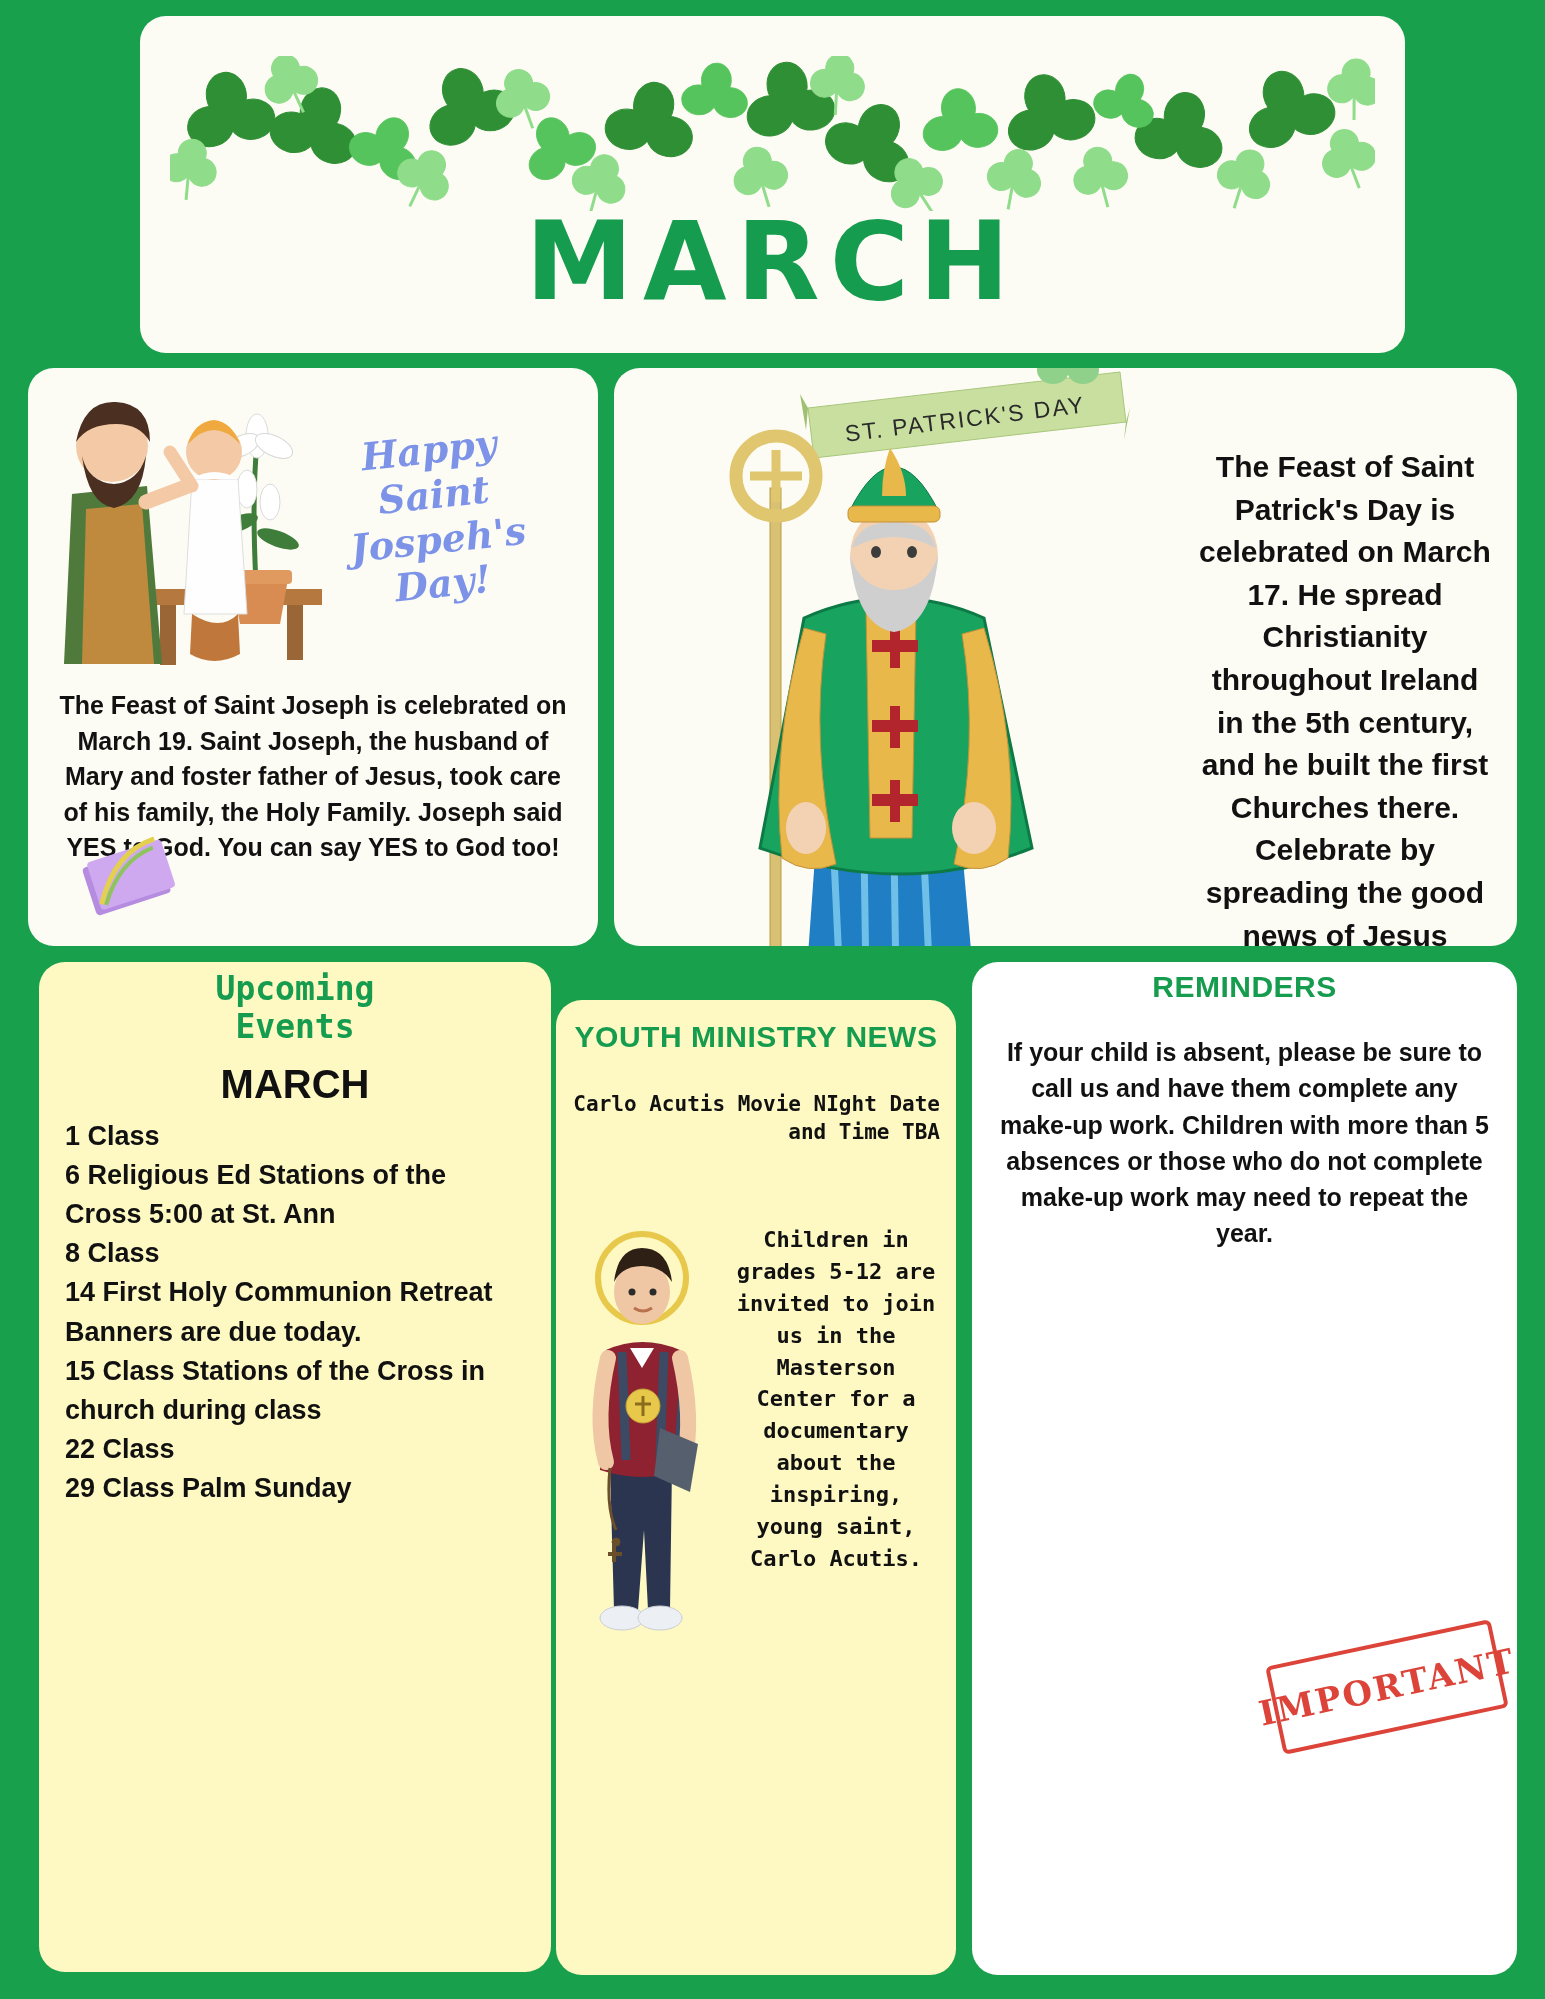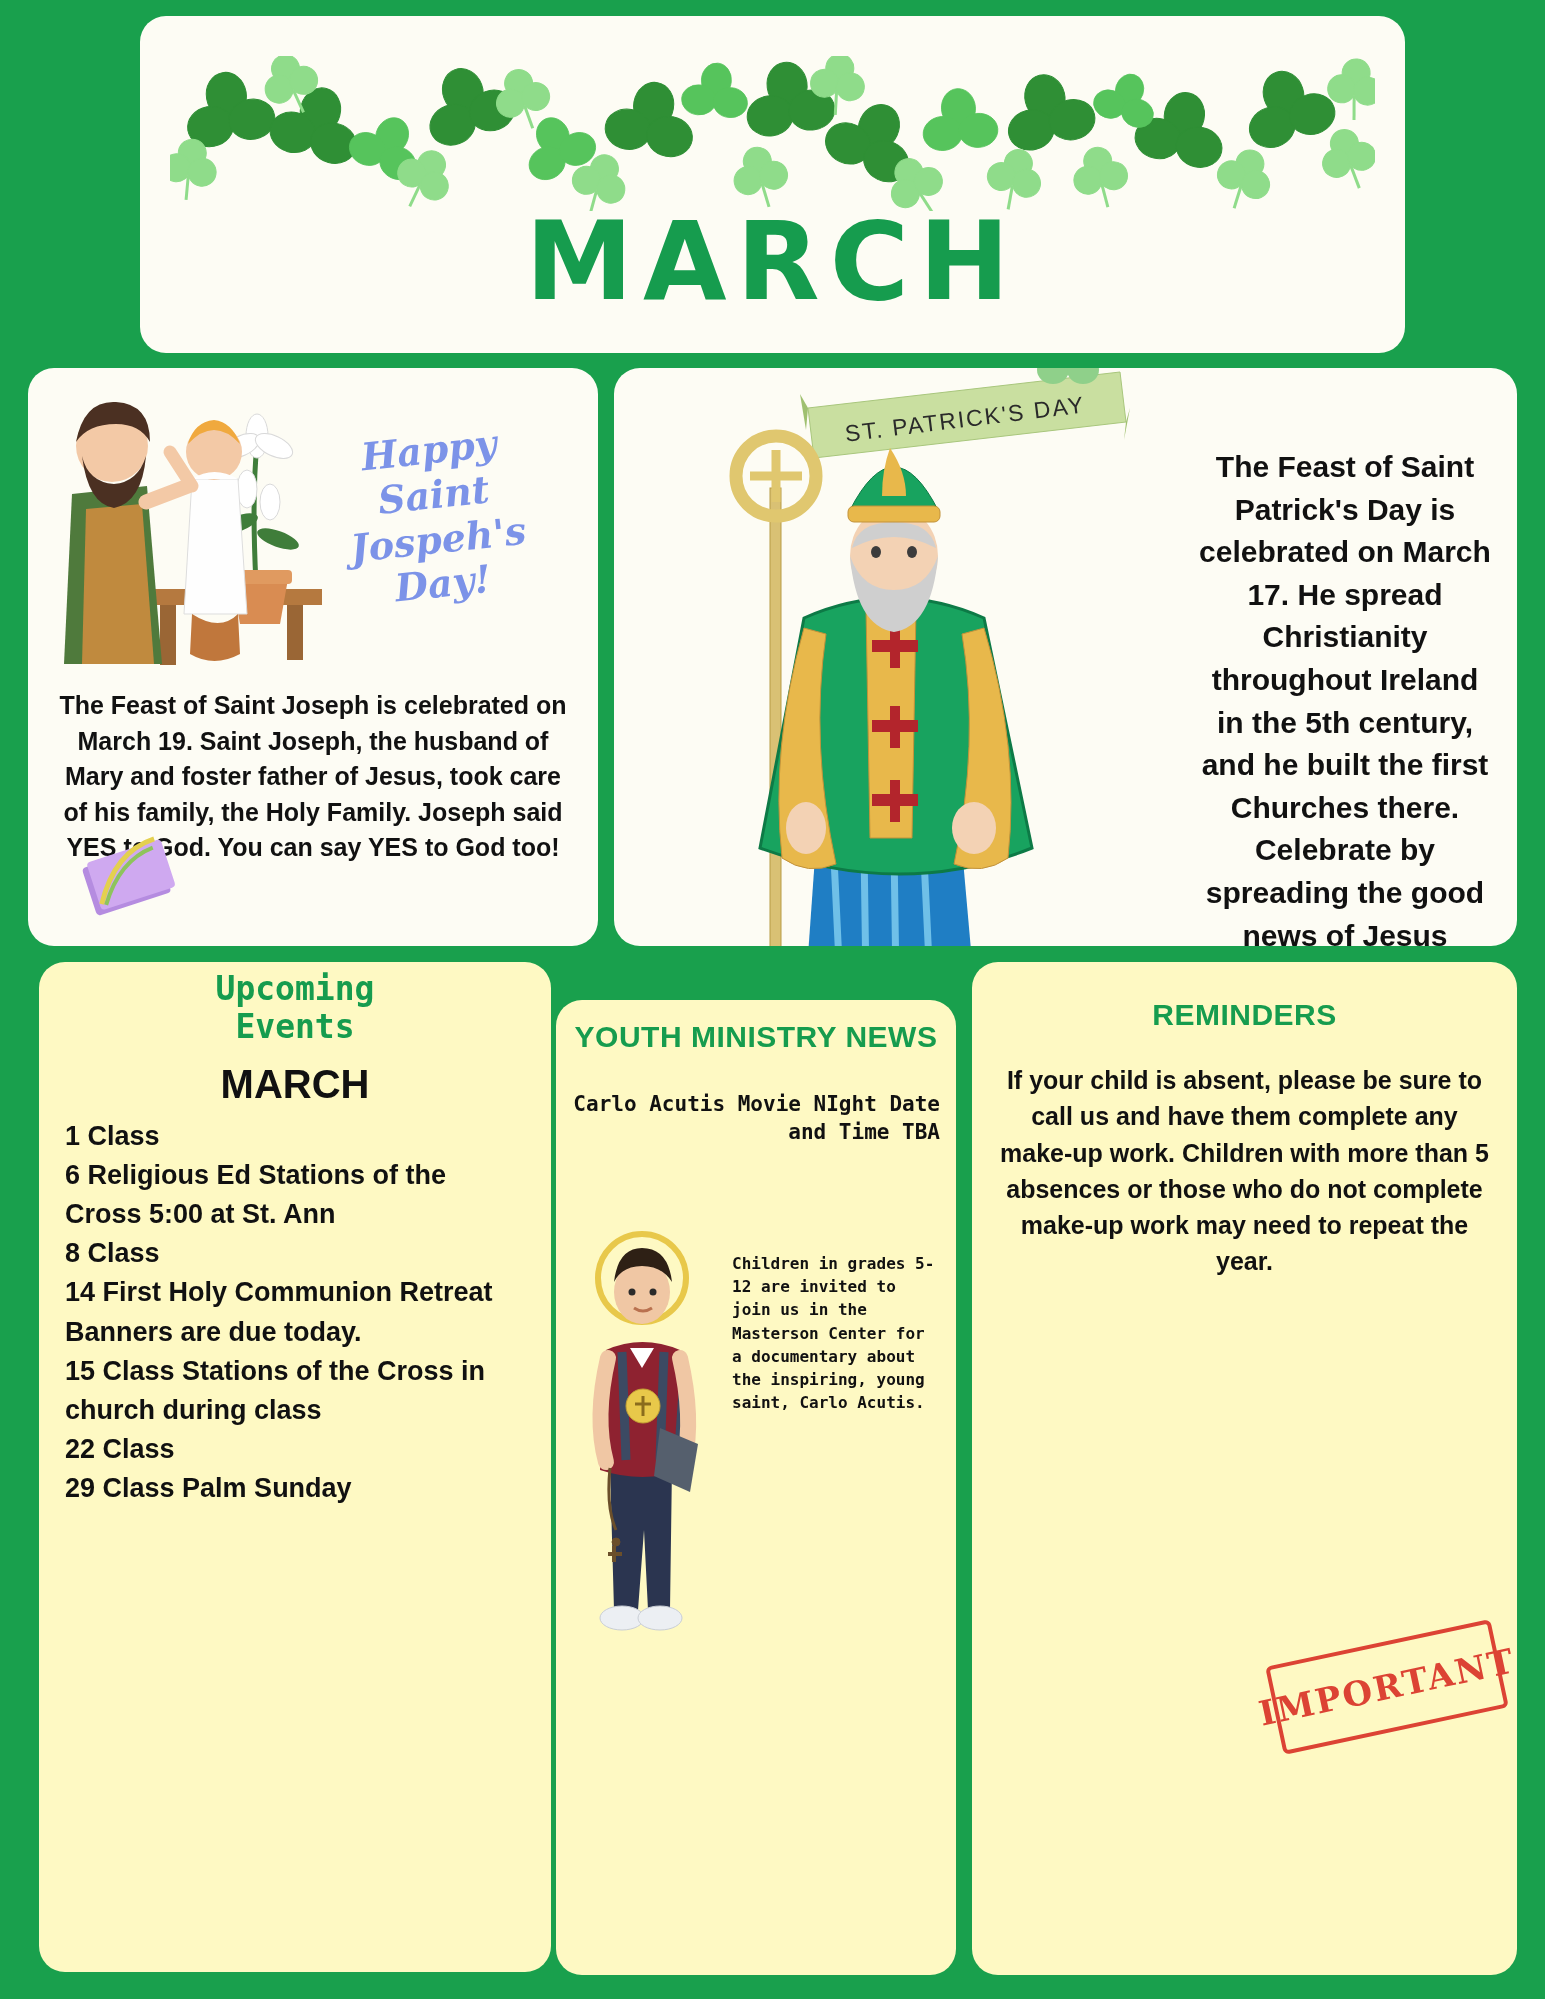--- a/index.html
+++ b/index.html
@@ -168,37 +168,37 @@
     text-align: right;
     font-family: "DejaVu Sans Mono", monospace;
     font-weight: bold;
     font-size: 21px;
     line-height: 1.35;
     color: #111;
     margin-top: 36px;
   }
   .youth-body {
     position: absolute;
-    right: 16px; top: 252px;
+    right: 16px; top: 224px;
     width: 208px;
-    text-align: left;
+    text-align: center;
     font-family: "DejaVu Sans Mono", monospace;
     font-weight: bold;
-    font-size: 16px;
+    font-size: 22px;
     line-height: 1.45;
     color: #111;
   }
 
   .reminders-card {
     position: absolute;
     left: 972px; top: 962px;
     width: 545px; height: 1013px;
-    background: #fef9c3;
-    border-radius: 26px;
-    padding: 28px 22px;
+    background: #ffffff;
+    border-radius: 26px;
+    padding: 0 22px;
   }
   .reminders-title {
     text-align: center;
     font-weight: bold;
     font-size: 30px;
     color: #169c4e;
     letter-spacing: 0.5px;
     margin-top: 8px;
   }
   .reminders-text {

